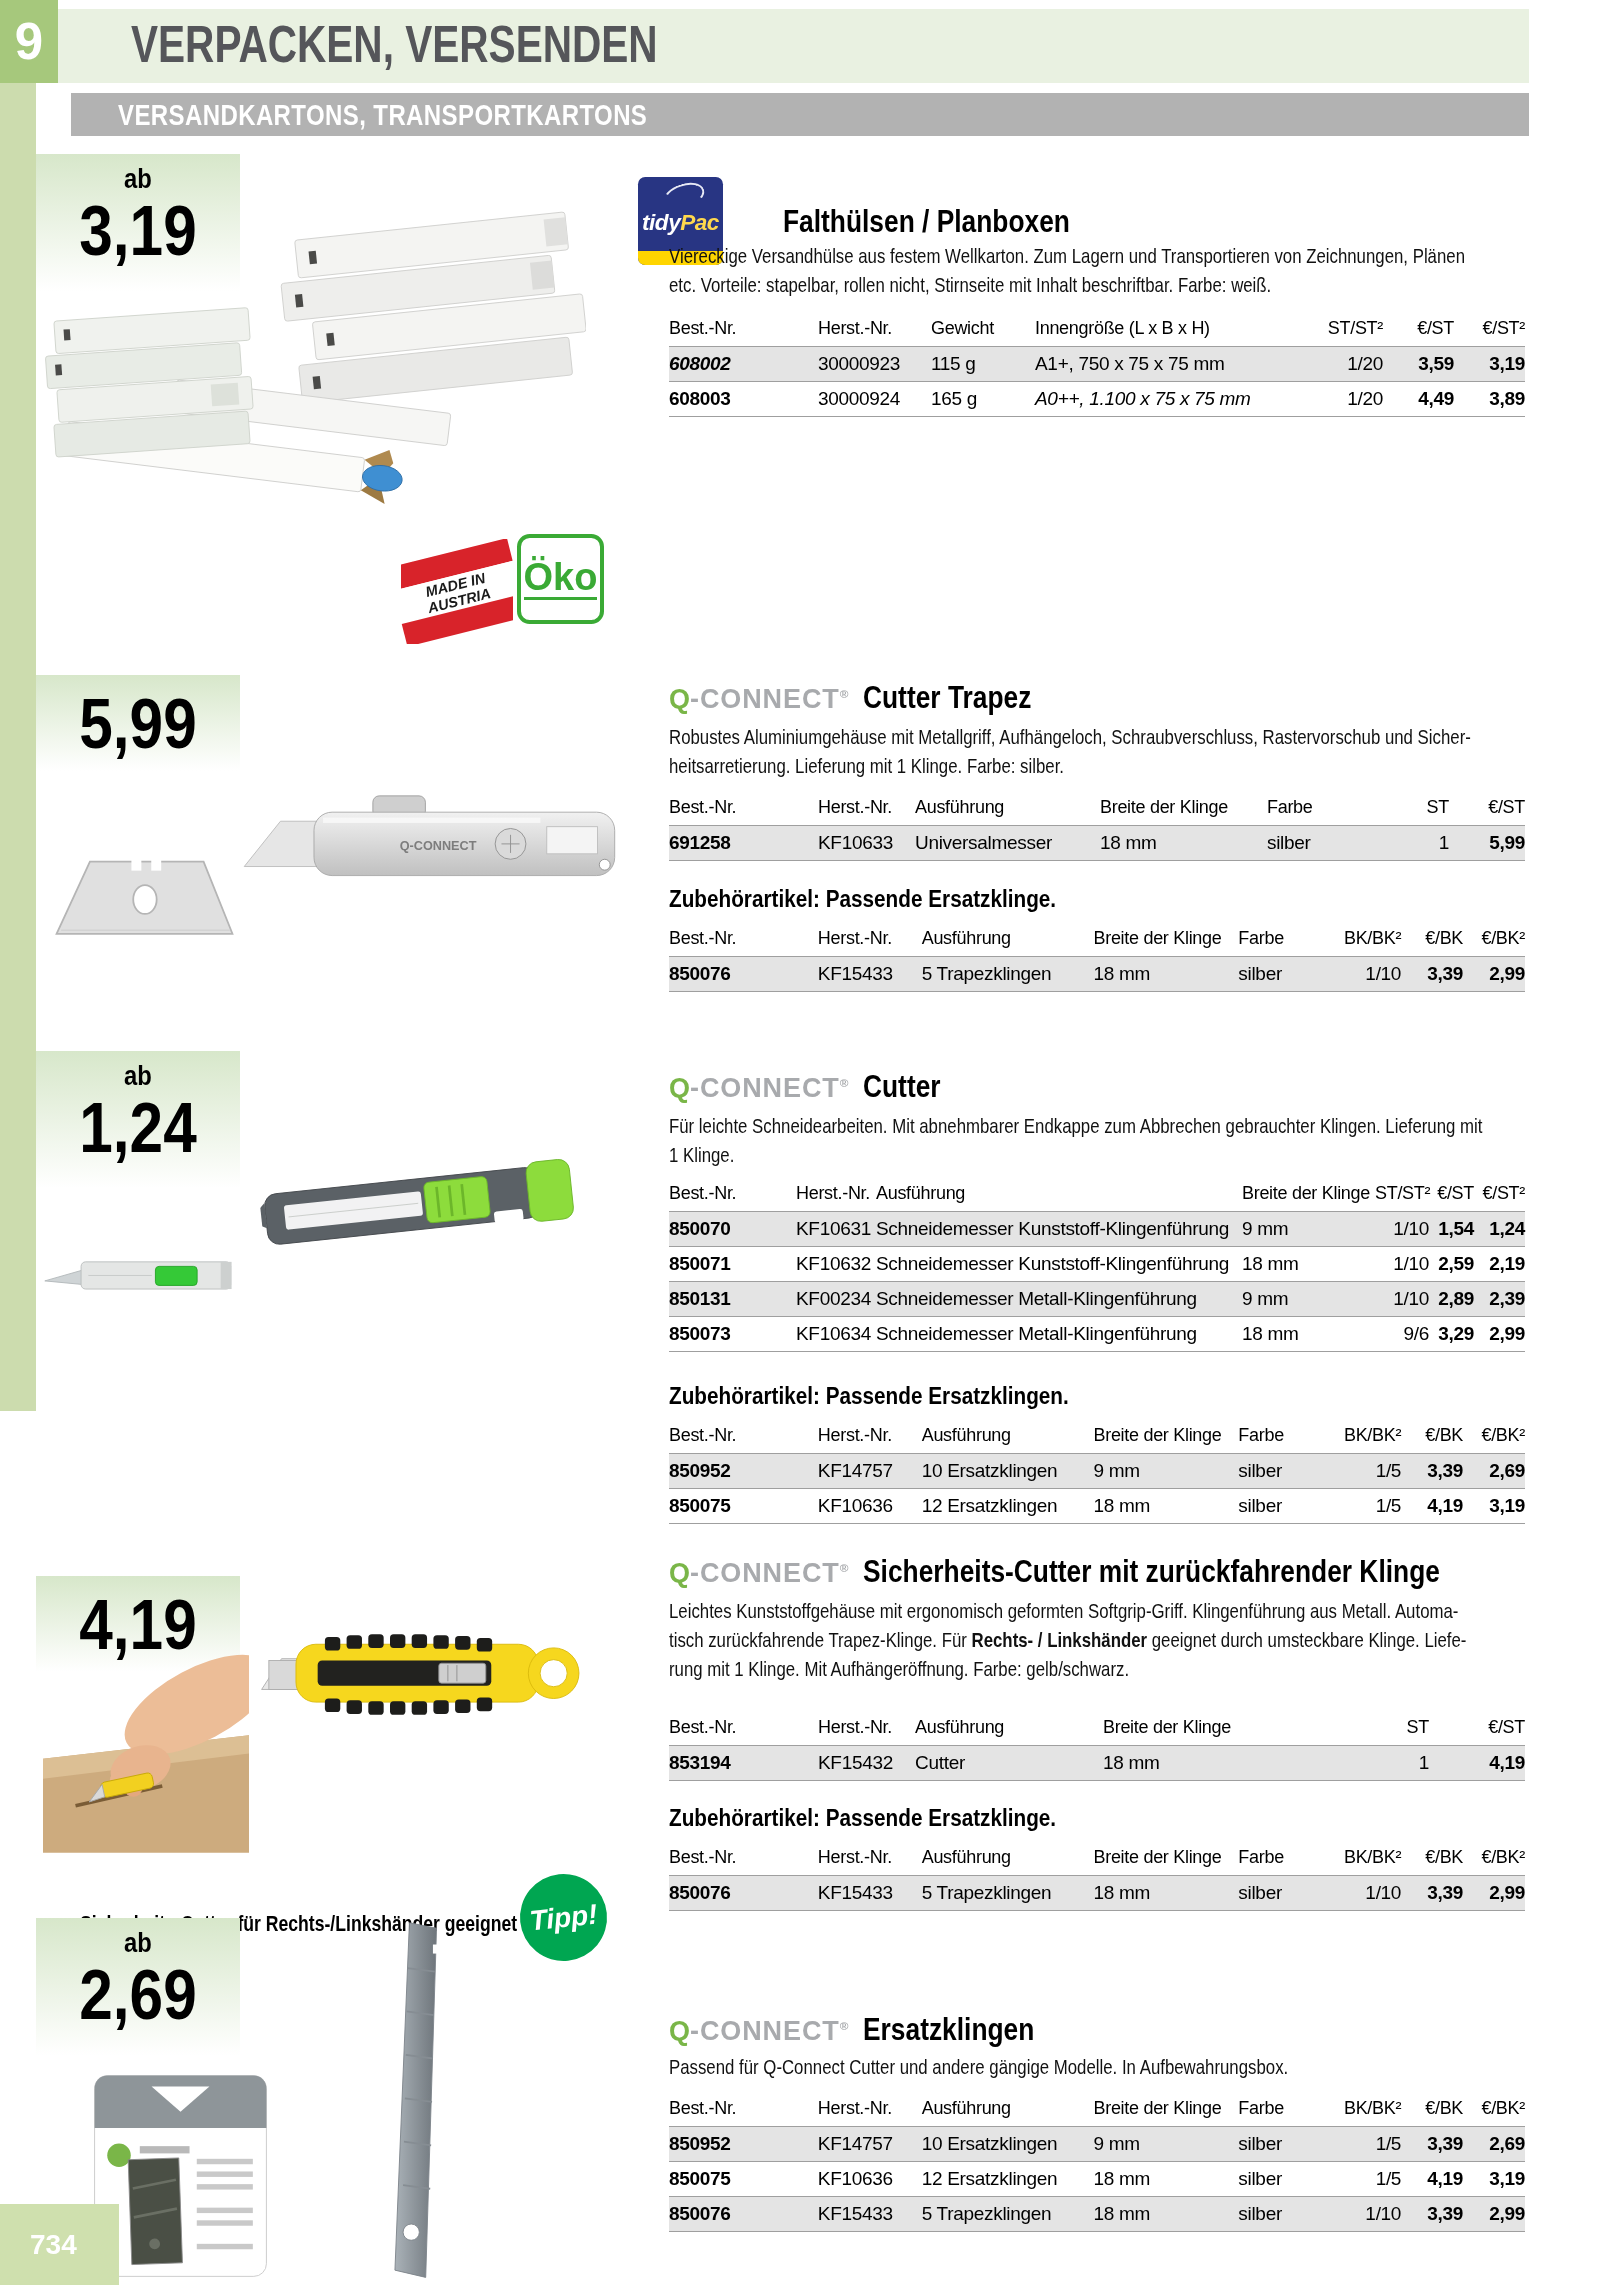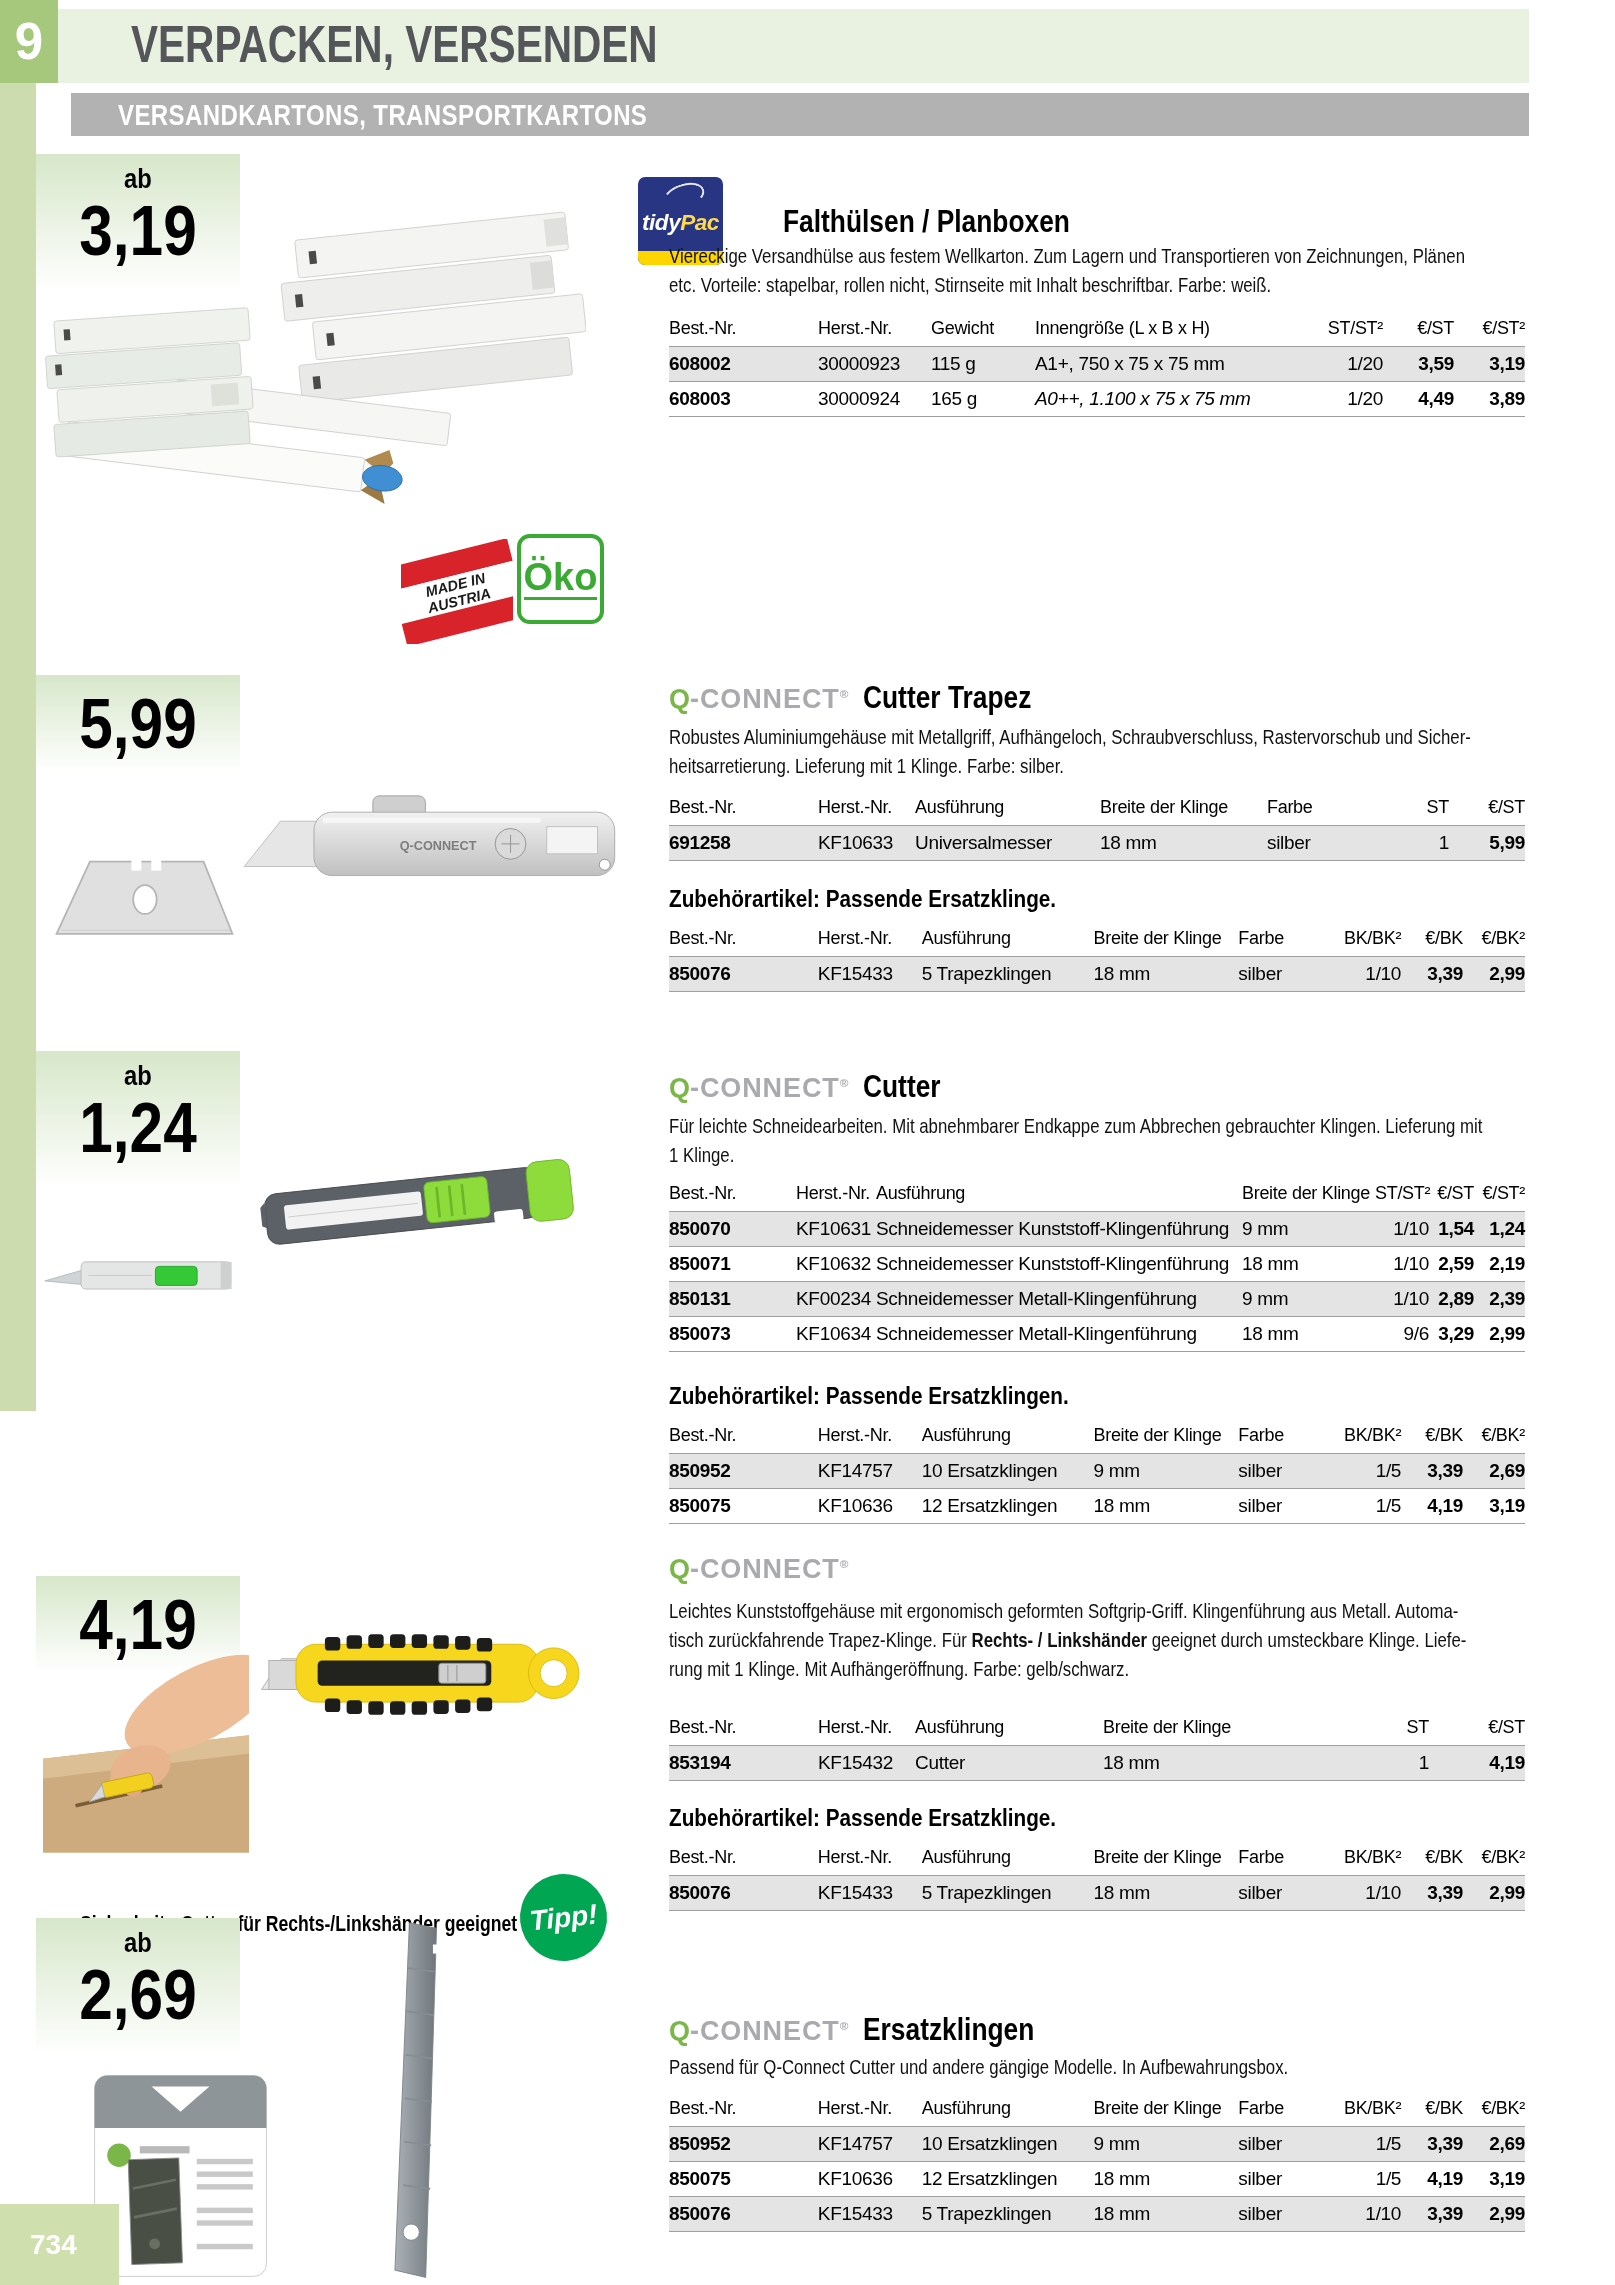--- a/index.html
+++ b/index.html
@@ -128,21 +128,21 @@
       <div class="trow thead">
         <div class="tcell a-l" style="width: 149px;">Best.-Nr.</div>
         <div class="tcell a-l" style="width: 113px;">Herst.-Nr.</div>
         <div class="tcell a-l" style="width: 104px;">Gewicht</div>
         <div class="tcell a-l" style="width: 271px;">Innengröße (L x B x H)</div>
         <div class="tcell a-r" style="width: 77px;">ST/ST²</div>
         <div class="tcell a-r" style="width: 71px;">€/ST</div>
         <div class="tcell a-r" style="width: 71px;">€/ST²</div>
       </div>
       <div class="trow">
-        <div class="tcell a-l b" style="width: 149px;">608002</div>
+        <div class="tcell a-l b" style="width: 149px; font-style: italic;">608002</div>
         <div class="tcell a-l" style="width: 113px;">30000923</div>
         <div class="tcell a-l" style="width: 104px;">115 g</div>
         <div class="tcell a-l" style="width: 271px;">A1+, 750 x 75 x 75 mm</div>
         <div class="tcell a-r" style="width: 77px;">1/20</div>
         <div class="tcell a-r b" style="width: 71px;">3,59</div>
         <div class="tcell a-r b" style="width: 71px;">3,19</div>
       </div>
       <div class="trow">
         <div class="tcell a-l b" style="width: 149px;">608003</div>
         <div class="tcell a-l" style="width: 113px;">30000924</div>
@@ -363,20 +363,21 @@
   <svg class="abs" style="left:43px;top:1250px" width="204" height="50" viewBox="0 0 225 55">
     <polygon points="2,34 44,22 44,38" fill="#cfd4d6" stroke="#b2b7b9"></polygon>
     <rect x="42" y="13" width="165" height="30" rx="5" fill="#e4e6e5" stroke="#b9bdbd"></rect>
     <rect x="124" y="18" width="46" height="21" rx="4" fill="#35c937" stroke="#22a326"></rect>
     <rect x="196" y="13" width="12" height="30" fill="#cdd0cf"></rect>
     <line x1="50" y1="28" x2="120" y2="28" stroke="#c4c8c7"></line>
   </svg>
 
   <div class="abs titlerow" style="left:669px;top:1554px">
     <span class="qlogo"><span class="q">Q</span><span class="qc">-CONNECT</span><span class="reg">®</span></span>
+    <span class="ptitle"><span class="cond sx85">Sicherheits-Cutter mit zurückfahrender Klinge</span></span>
   </div>
   <div class="abs" style="left:669px;top:1596px">
     <div class="dline"><span class="cond sx80">Leichtes Kunststoffgehäuse mit ergonomisch geformten Softgrip-Griff. Klingenführung aus Metall. Automa-</span></div>
     <div class="dline"><span class="cond sx80"><span>tisch zurückfahrende Trapez-Klinge. Für </span><span class="b">Rechts- / Linkshänder</span><span> geeignet durch umsteckbare Klinge. Liefe-</span></span></div>
     <div class="dline"><span class="cond sx80">rung mit 1 Klinge. Mit Aufhängeröffnung. Farbe: gelb/schwarz.</span></div>
   </div>
   <div class="abs ptable" style="left:669px;top:1712px;width:856px">
       <div class="trow thead">
         <div class="tcell a-l" style="width: 149px;">Best.-Nr.</div>
         <div class="tcell a-l" style="width: 97px;">Herst.-Nr.</div>

